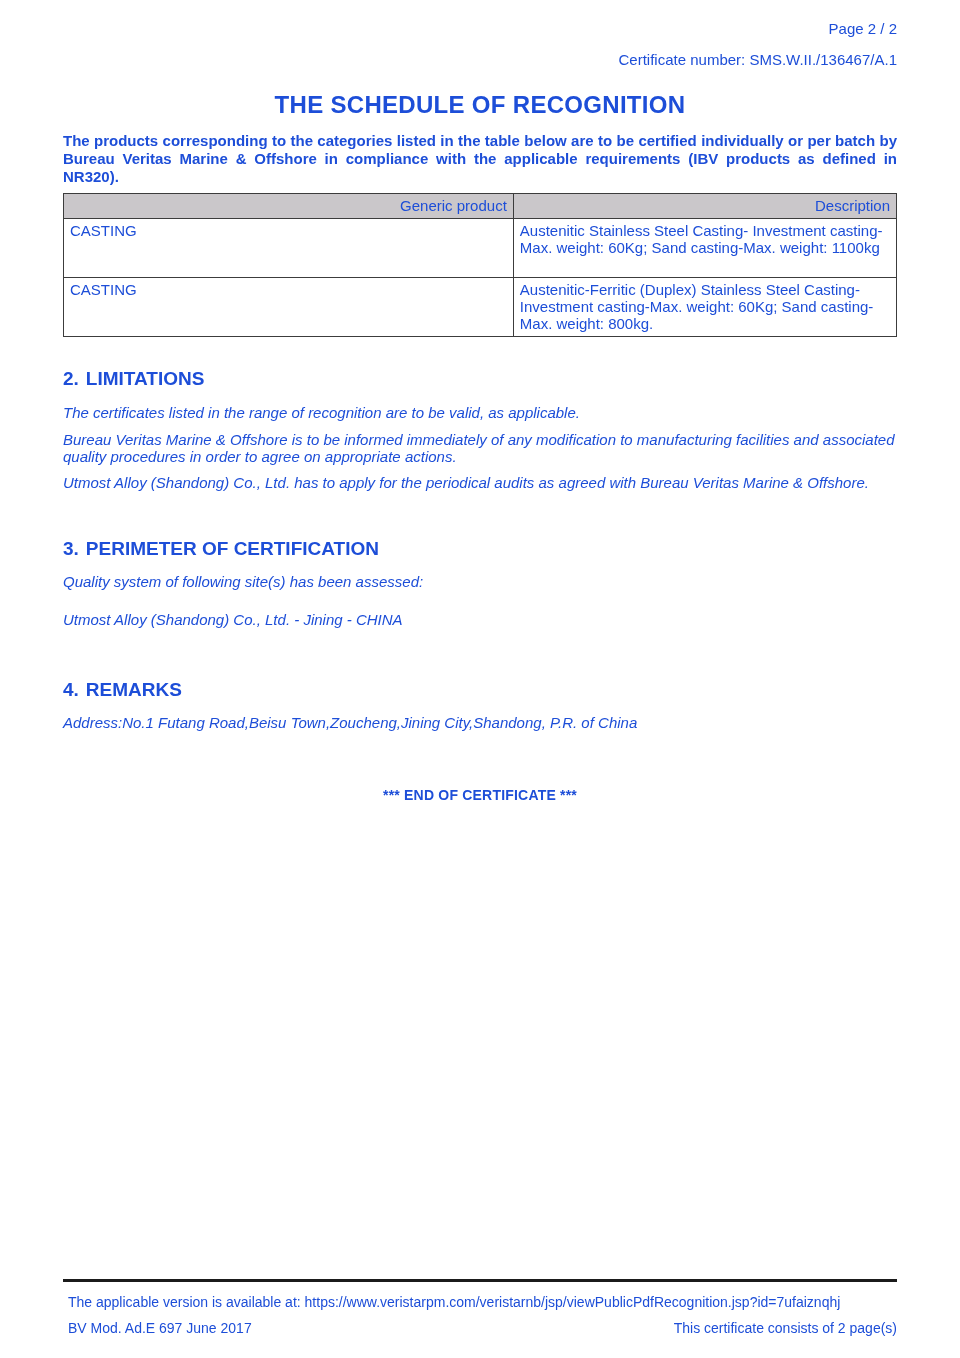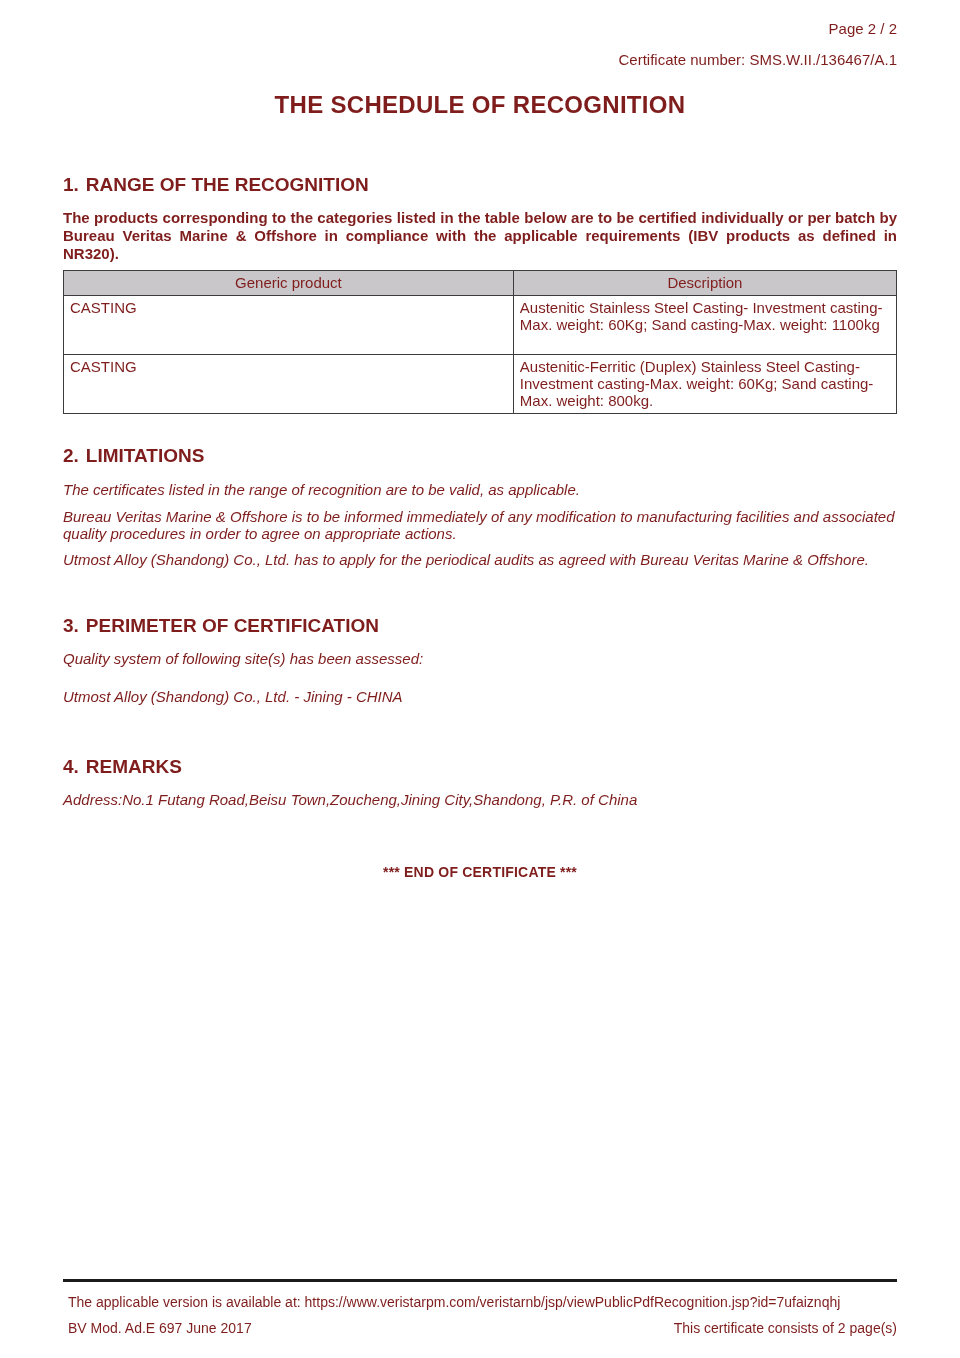--- a/index.html
+++ b/index.html
@@ -1,21 +1,21 @@
 <!DOCTYPE html>
 <html><head>
 <meta charset="utf-8">
 <style>
   html,body{margin:0;padding:0;background:#ffffff;}
   .page{
     position:relative;
     width:960px;height:1358px;
     background:#ffffff;
     font-family:"Liberation Sans",sans-serif;
-    color:#7f1d1d;
+    color:#1d4ed8;
     overflow:hidden;
   }
   .content{margin:0 63px;}
   .header{padding-top:20px;text-align:right;font-size:15px;}
   .page-num{margin-bottom:14px;}
   .doc-title{
     margin:23px 0 0;
     text-align:center;
     font-size:24px;
     font-weight:bold;
@@ -47,21 +47,21 @@
   }
   .products th,.products td{
     border:1px solid #3c3c3c;
     padding:3px 6px;
     vertical-align:top;
     line-height:17px;
   }
   .products th{
     background:#cac7ca;
     font-weight:normal;
-    text-align:center;
+    text-align:right;
     height:18px;
   }
   .products td{height:52px;}
   .col-generic{width:54%;}
   .col-desc{width:46%;}
   .body-p{margin:0;font-size:15px;line-height:17px;font-style:italic;}
   .mt14{margin-top:14px;}
   .mt13{margin-top:13px;}
   .mt10{margin-top:10px;}
   .mt9{margin-top:9px;}
@@ -90,21 +90,20 @@
   <div class="content">
 
     <div class="header">
       <div class="page-num">Page 2 / 2</div>
       <div class="cert-num">Certificate number: SMS.W.II./136467/A.1</div>
     </div>
 
     <h1 class="doc-title"><span class="u">THE SCHEDULE OF RECOGNITION</span></h1>
 
     <section>
-      <h2 class="sec-h h-range"><span class="num">1.</span><span class="u">RANGE OF THE RECOGNITION</span></h2>
       <p class="intro">The products corresponding to the categories listed in the table below are to be certified individually or per batch by Bureau Veritas Marine &amp; Offshore in compliance with the applicable requirements (IBV products as defined in NR320).</p>
 
       <table class="products">
         <colgroup>
             <col class="col-generic">
             <col class="col-desc">
           </colgroup>
         <thead>
           <tr>
             <th>Generic product</th>

